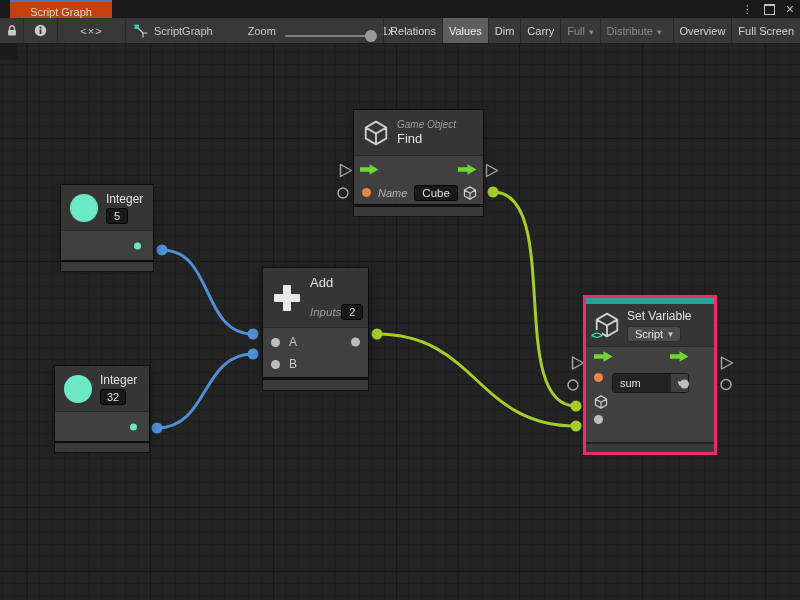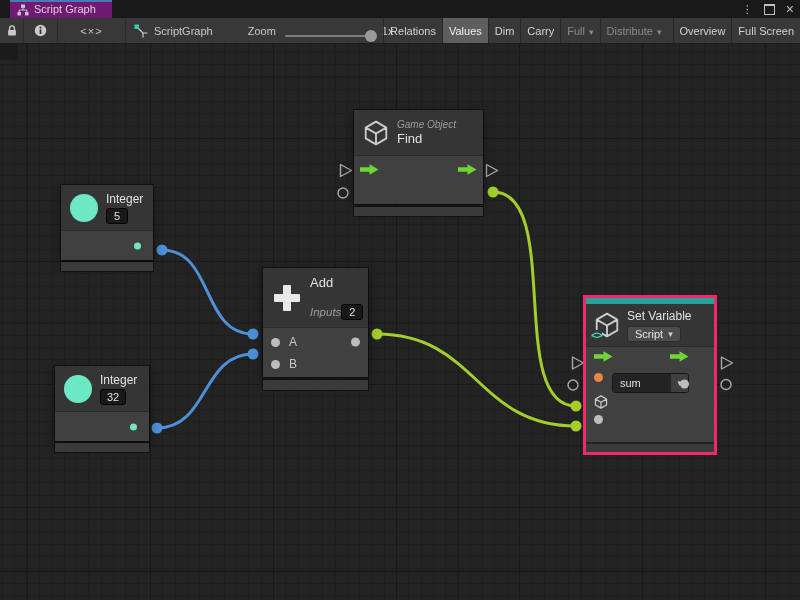--- a/index.html
+++ b/index.html
@@ -1,21 +1,21 @@
 <!DOCTYPE html>
 <html><head>
 <meta charset="utf-8">
 <style>
   html,body{margin:0;padding:0;background:#111;}
   .win{position:relative;width:800px;height:600px;background:#232323;overflow:hidden;
        font-family:"Liberation Sans",sans-serif;-webkit-font-smoothing:antialiased;}
   
   .tabbar{position:absolute;top:0;left:0;right:0;height:18px;background:#191919;z-index:6;}
-  .tab{position:absolute;left:10px;top:0;height:18px;width:102px;background:#701a75;
-       border-top:2px solid #4a79b8;display:flex;align-items:center;gap:5px;padding:0 7px;box-sizing:border-box;}
+  .tab{position:absolute;left:10px;top:0;height:18px;width:102px;background:#c2410c;
+       border-top:2px solid #4a79b8;display:flex;align-items:center;gap:5px;padding:0 7px;box-sizing:border-box;flex-direction:column;}
   .tab-label{font-size:11px;color:#d8d8d8;white-space:nowrap;position:relative;top:-1px;}
   .winctrl{position:absolute;right:6px;top:0;height:18px;display:flex;align-items:center;gap:11px;z-index:7;}
   .wc-menu{color:#c0c0c0;font-size:11px;}
   .wc-max{width:9px;height:8px;border:1px solid #c0c0c0;border-top-width:2px;display:inline-block;}
   .wc-close{color:#c0c0c0;font-size:14px;line-height:10px;}
   
   .toolbar{position:absolute;top:18px;left:0;right:0;height:26px;background:#383838;
            border-bottom:1px solid #1d1d1d;z-index:6;display:flex;align-items:center;box-sizing:border-box;
            color:#c9c9c9;font-size:11px;}
   .tb-seg{height:100%;display:flex;align-items:center;justify-content:center;border-right:1px solid #2a2a2a;box-sizing:border-box;}
@@ -262,20 +262,28 @@
       </div>
       <div class="node-body" style="height:48px;padding-top:2px;box-sizing:border-box;">
         <div class="row" style="height:23px;justify-content:space-between;padding:0 6px;">
           <svg width="19" height="11" viewBox="0 0 19 11">
             <path d="M0 3.2 H9.5 V0.2 L18.5 5.5 L9.5 10.8 V7.8 H0 Z" fill="#6fd435"></path>
           </svg>
           <svg width="19" height="11" viewBox="0 0 19 11">
             <path d="M0 3.2 H9.5 V0.2 L18.5 5.5 L9.5 10.8 V7.8 H0 Z" fill="#6fd435"></path>
           </svg>
         </div>
+        <div class="row" style="height:23px;gap:7px;">
+          <span class="port-dot dot-orange"></span>
+          <span class="node-sub" style="font-size:11px;color:#b2b2b2;">Name</span>
+          <span class="value-field" style="font-size:11.5px;padding:1px 7px;">Cube</span>
+          <svg class="abs-right" style="right:6px;" width="14" height="14" viewBox="0 0 24 24">
+            <path d="M12 1.5 L21.5 7 V17 L12 22.5 L2.5 17 V7 Z M2.5 7 L12 12.5 L21.5 7 M12 12.5 V22.5" stroke="#cdcdcd" stroke-width="2.1" fill="none" stroke-linejoin="round"></path>
+          </svg>
+        </div>
       </div>
     </div>
     <div class="node-footer" style="margin-top:3px;"></div>
   </div>
 
   <div class="sel-frame">
     <div class="sv-band"></div>
     <div class="sv-header">
       <span class="sv-icon">
         <svg width="26" height="26" viewBox="0 0 24 24">

